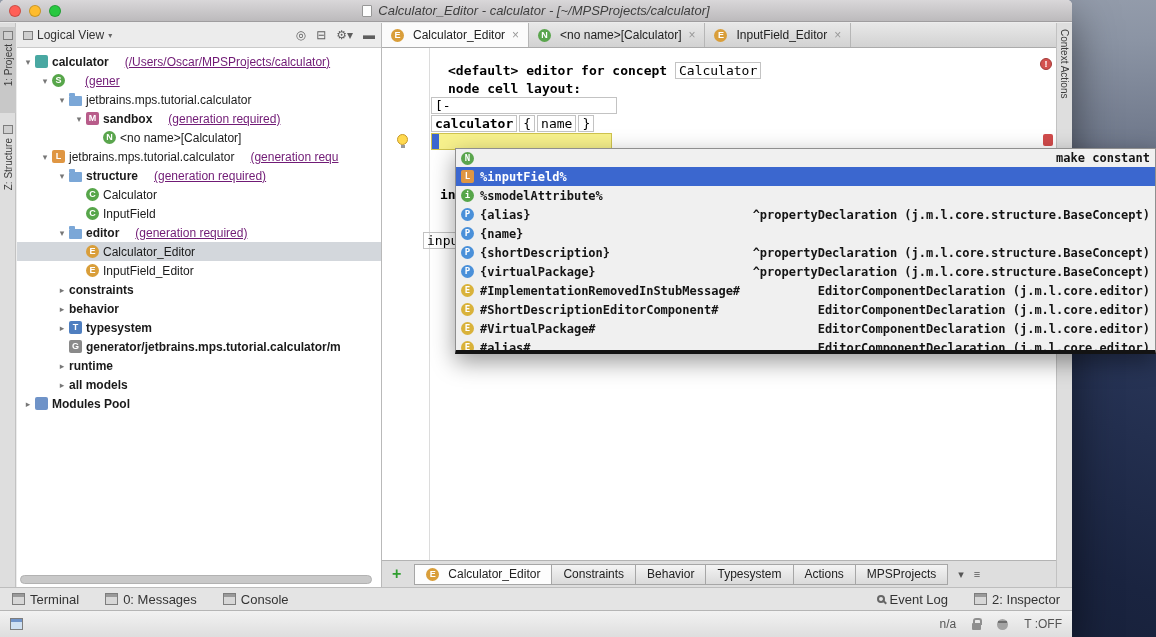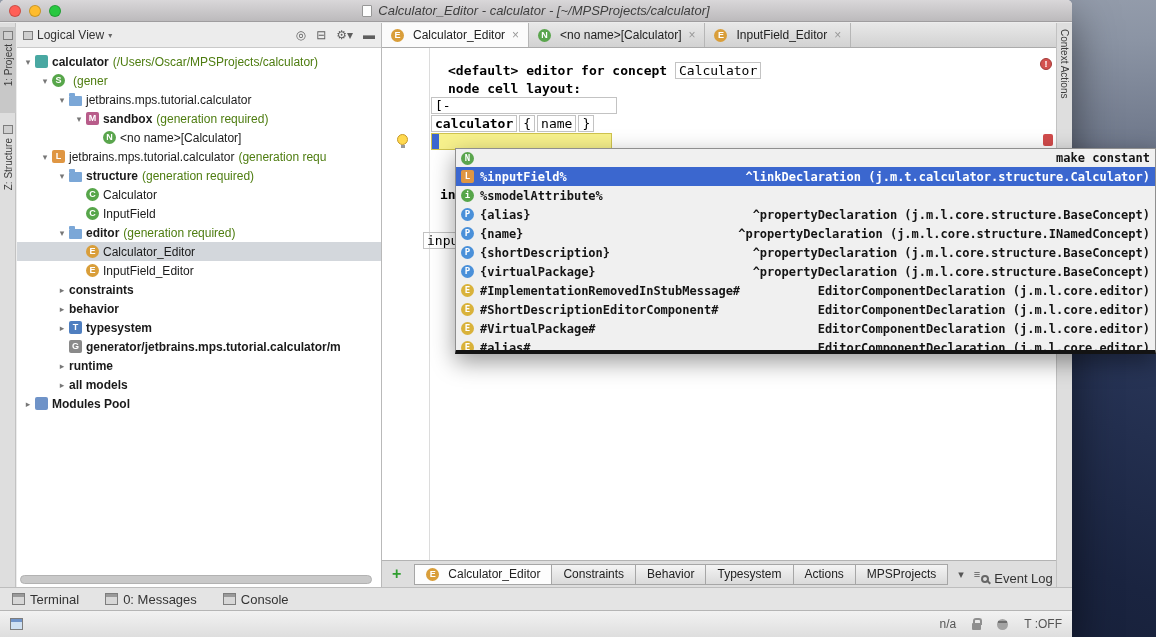--- a/index.html
+++ b/index.html
@@ -40,21 +40,21 @@
   .trow{height:19px;display:flex;align-items:center;white-space:nowrap;overflow:hidden;}
   .trow.sel{background:#d3d7dc;}
   .arrow{width:14px;text-align:center;color:#777;font-size:9px;flex:none;}
   .badge{width:13px;height:13px;border-radius:50%;color:#fff;font-size:9px;font-weight:bold;
     display:inline-flex;align-items:center;justify-content:center;margin-right:4px;flex:none;line-height:1;}
   .badge.square{border-radius:2px;}
   .badge.folder{border-radius:1px;height:10px;margin-top:2px;position:relative;}
   .badge.folder:before{content:"";position:absolute;top:-3px;left:0;width:6px;height:3px;background:inherit;border-radius:1px 1px 0 0;}
   .tlabel{color:#1a1a1a;}
   .tlabel.b{font-weight:bold;}
-  .tsuffix{color:#4d7c0f;margin-left:4px;}
+  .tsuffix{color:#701a75;margin-left:16px;text-decoration:underline;}
   .hscroll{position:absolute;left:3px;bottom:3px;width:352px;height:9px;background:#c9c9c9;border:1px solid #b2b2b2;border-radius:5px;}
 
   
   .earea{position:absolute;left:382px;top:23px;width:674px;bottom:50px;display:flex;flex-direction:column;background:#fff;}
   .etabs{height:25px;flex:none;background:linear-gradient(#e8e8e8,#d2d2d2);border-bottom:1px solid #ababab;display:flex;align-items:stretch;}
   .etab{display:flex;align-items:center;gap:5px;padding:0 9px;border-right:1px solid #b6b6b6;font-size:12px;color:#222;}
   .etab.active{background:#fbfbfb;}
   .etab .x{color:#999;margin-left:2px;font-size:12px;}
   .econtent{flex:1;position:relative;background:#fff;font-family:"DejaVu Sans Mono",monospace;font-size:13px;font-weight:bold;color:#000;overflow:hidden;}
   .gutter{position:absolute;left:0;top:0;bottom:0;width:48px;background:#fff;border-right:1px solid #dcdcdc;}
@@ -79,21 +79,21 @@
   .btr:first-of-type{margin-left:auto;}
 
   
   .rstrip{position:absolute;left:1056px;top:23px;width:16px;bottom:50px;background:#dedede;border-left:1px solid #c2c2c2;}
   .rtext{position:absolute;top:6px;left:2px;writing-mode:vertical-rl;font-size:10px;color:#3c3c3c;white-space:nowrap;}
 
   
   .btoolbar{position:absolute;left:0;bottom:27px;width:1072px;height:23px;background:#e4e4e4;border-top:1px solid #bdbdbd;
     display:flex;align-items:center;padding:0 12px;font-size:13px;color:#333;}
   .tgroup{display:flex;align-items:center;gap:26px;}
-  .tgroup.right{margin-left:auto;flex-direction:column;}
+  .tgroup.right{margin-left:auto;}
   .tool-item{display:flex;align-items:center;gap:5px;}
   .mini{width:13px;height:12px;border:1px solid #7d7d7d;background:#d7d7d7;display:inline-block;position:relative;flex:none;}
   .mini:before{content:"";position:absolute;left:0;right:0;top:0;height:3px;background:#999;}
   .mag{width:8px;height:8px;border:2px solid #666;border-radius:50%;position:relative;display:inline-block;flex:none;}
   .mag:after{content:"";position:absolute;width:5px;height:2px;background:#666;transform:rotate(45deg);right:-4px;bottom:-2px;}
 
   .statusbar{position:absolute;left:0;bottom:0;width:1072px;height:27px;background:linear-gradient(#f2f2f2,#dedede);border-top:1px solid #b5b5b5;
     display:flex;align-items:center;padding:0 10px;font-size:12px;color:#3a3a3a;gap:8px;}
   .sb-right{margin-left:auto;display:flex;align-items:center;gap:16px;color:#555;}
   .s-icon{width:13px;height:12px;border:1px solid #7d7d7d;background:#cfe0f2;position:relative;flex:none;}
@@ -368,35 +368,33 @@
 
 <div class="popup">
   <div class="prow header">
       <span class="badge circle" style="background: rgb(90, 165, 77);">N</span>
     <span class="ptype">make constant</span>
   </div>
   <div>
       <div class="prow sel">
         <span class="badge square" style="background: rgb(223, 150, 67);">L</span>
         <span class="pname">%inputField%</span>
-        <span class="ptype">^linkDeclaration (j.m.t.calculator.structure.Calculator)</span>
       </div>
       <div class="prow">
         <span class="badge circle" style="background: rgb(87, 166, 74);">i</span>
         <span class="pname">%smodelAttribute%</span>
       </div>
       <div class="prow">
         <span class="badge circle" style="background: rgb(74, 144, 217);">P</span>
         <span class="pname">{alias}</span>
         <span class="ptype">^propertyDeclaration (j.m.l.core.structure.BaseConcept)</span>
       </div>
       <div class="prow">
         <span class="badge circle" style="background: rgb(74, 144, 217);">P</span>
         <span class="pname">{name}</span>
-        <span class="ptype">^propertyDeclaration (j.m.l.core.structure.INamedConcept)</span>
       </div>
       <div class="prow">
         <span class="badge circle" style="background: rgb(74, 144, 217);">P</span>
         <span class="pname">{shortDescription}</span>
         <span class="ptype">^propertyDeclaration (j.m.l.core.structure.BaseConcept)</span>
       </div>
       <div class="prow">
         <span class="badge circle" style="background: rgb(74, 144, 217);">P</span>
         <span class="pname">{virtualPackage}</span>
         <span class="ptype">^propertyDeclaration (j.m.l.core.structure.BaseConcept)</span>

